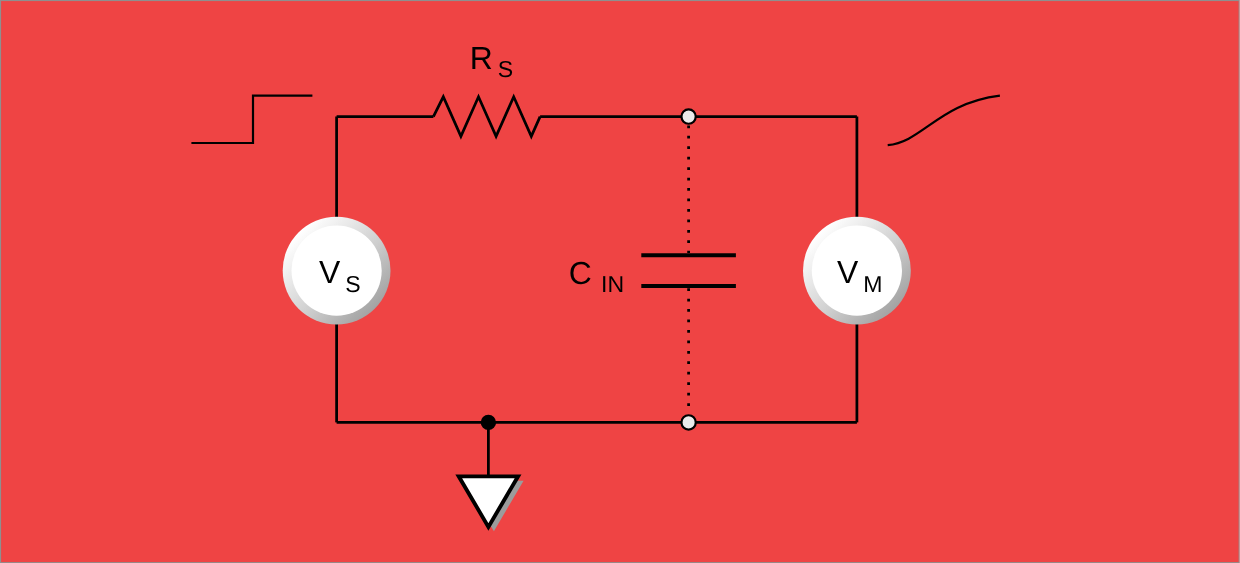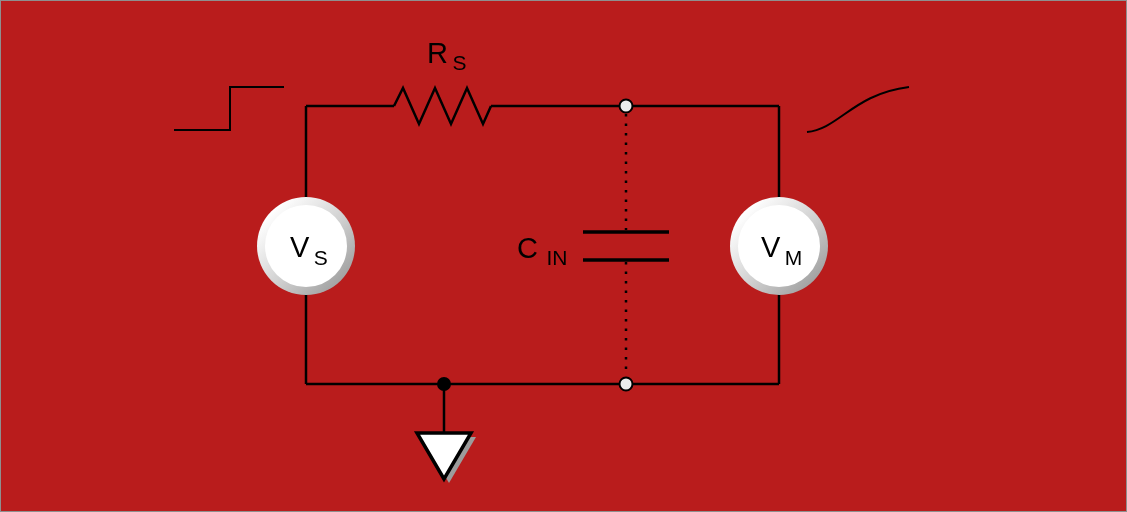--- a/index.html
+++ b/index.html
@@ -6,21 +6,21 @@
     margin: 0;
     padding: 0;
     background: #ffffff;
     font-family: "Liberation Sans", sans-serif;
   }
   .canvas {
     position: relative;
     width: 1127px;
     height: 512px;
     box-sizing: border-box;
-    background: #b91c1c;
+    background: #ef4444;
     border: 1px solid #8f8f8f;
     overflow: hidden;
   }
   svg {
     display: block;
   }
   .wire {
     stroke: #000000;
     stroke-width: 2.5;
     fill: none;

